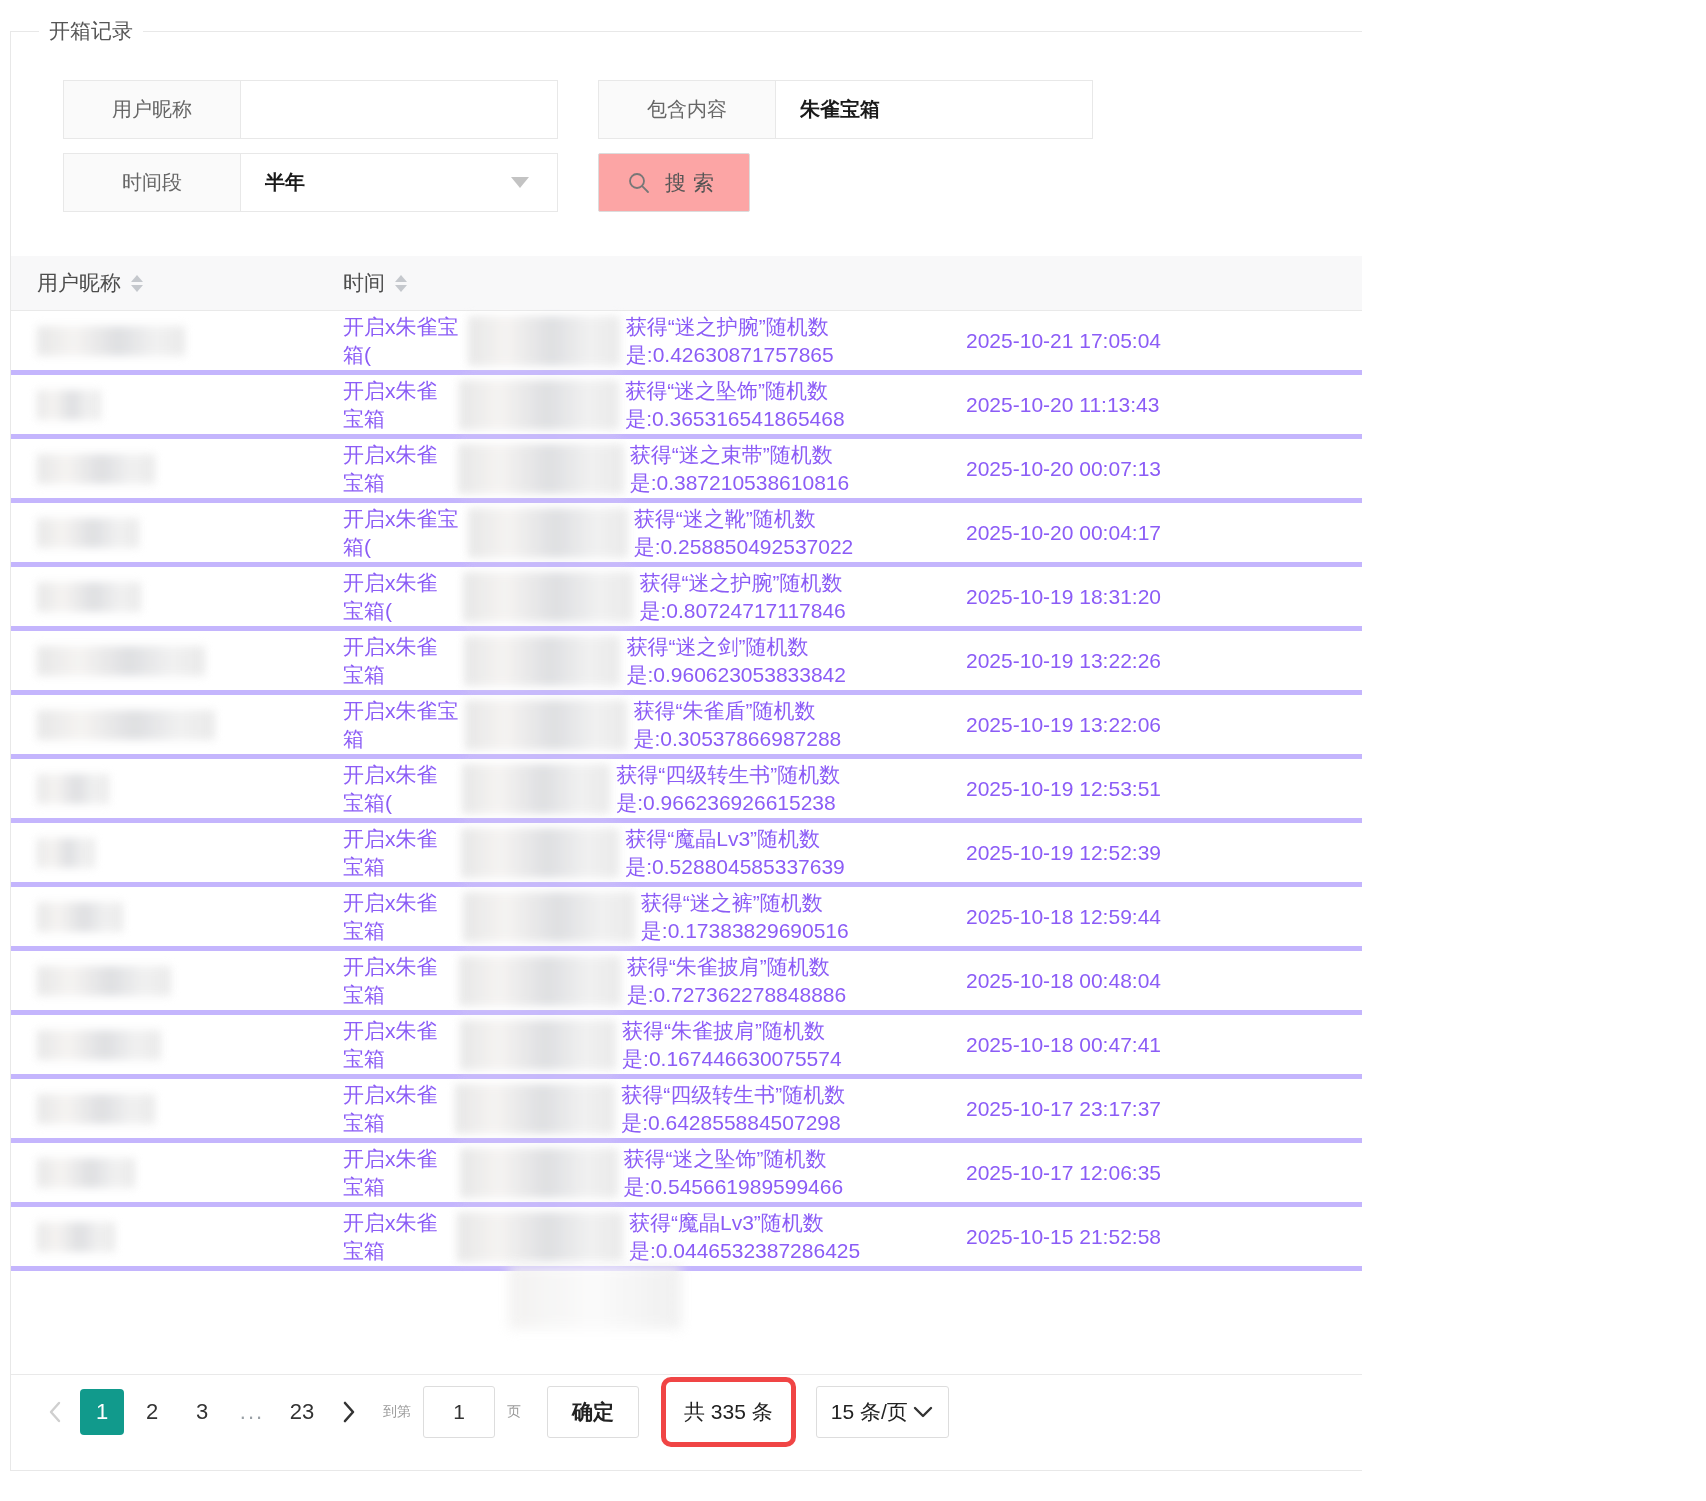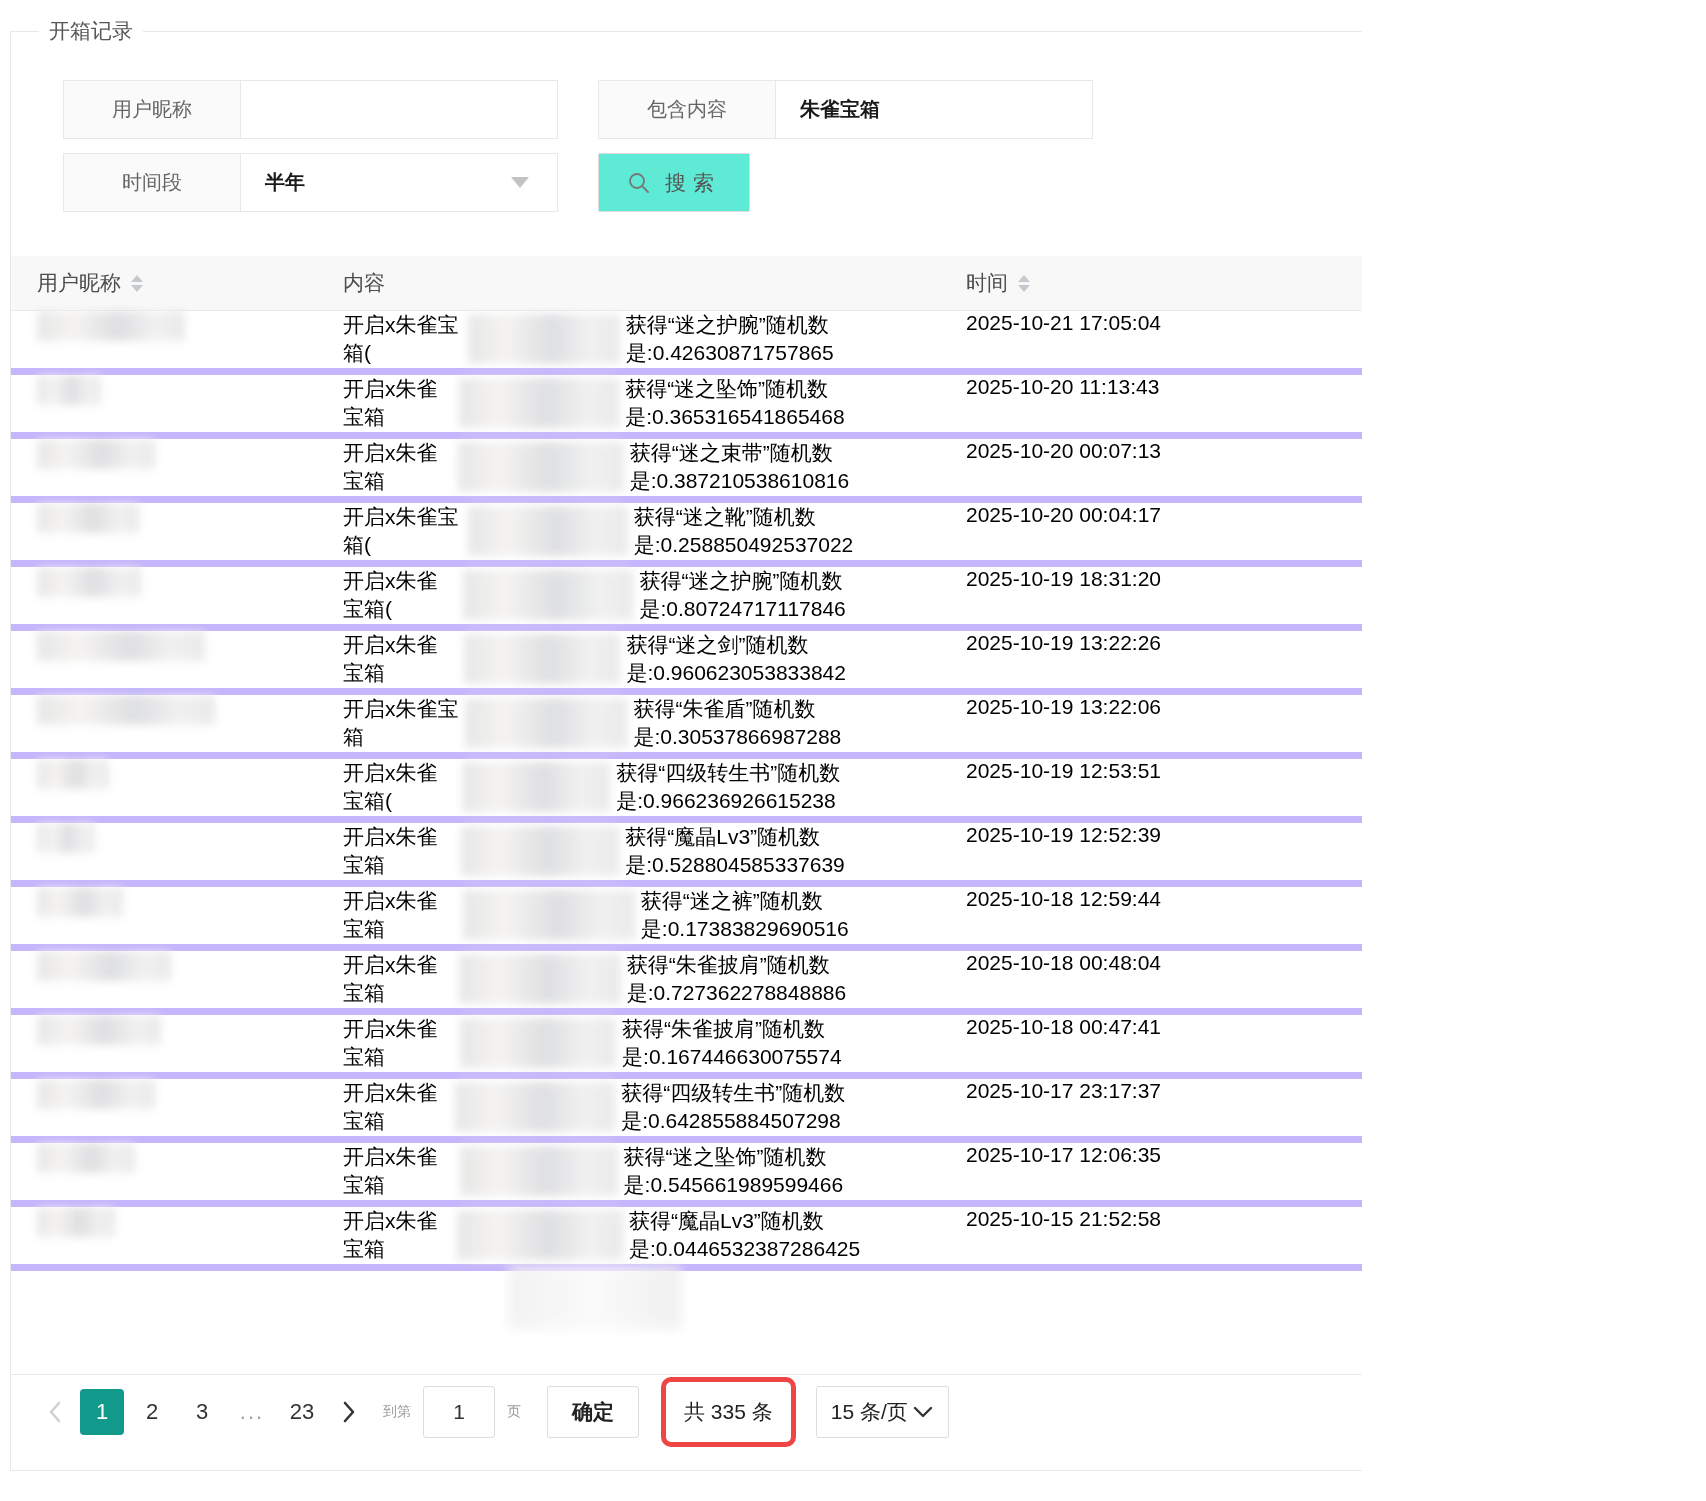--- a/index.html
+++ b/index.html
@@ -18,38 +18,38 @@
   .fgroup .flabel { width:178px; background:#fafafa; border:1px solid #e8e8e8;
     display:flex; align-items:center; justify-content:center; font-size:20px; color:#666; }
   .fgroup .fctrl { width:317px; background:#fff; border:1px solid #e8e8e8; border-left:none;
     display:flex; align-items:center; padding:0 28px 0 24px; }
   .fgroup input { border:none; outline:none; width:100%; font-size:20px; font-weight:bold;
     color:#1a1a1a; font-family:inherit; background:transparent; }
   .gap { width:40px; }
   .select-value { flex:1; font-size:20px; font-weight:bold; color:#1a1a1a; }
   .caret-down { width:0; height:0; border-left:9px solid transparent; border-right:9px solid transparent;
     border-top:11px solid #c3c3c3; }
-  .search-btn { width:152px; height:59px; border:1px solid #dcdcdc; border-radius:2px; background:#5eead4;
+  .search-btn { width:152px; height:59px; border:1px solid #dcdcdc; border-radius:2px; background:#fca5a5;
     display:flex; align-items:center; justify-content:center; gap:10px; cursor:pointer; }
   .search-btn span { font-size:21px; color:#555; letter-spacing:7px; margin-left:4px; }
 
   
   .table { margin-top:44px; }
   .thead { display:flex; align-items:center; height:55px; background:#f8f8f9;
     border-bottom:1px solid #e9e9e9; font-size:21px; color:#4d4d4d; }
   .col-nick  { width:332px; padding-left:26px; display:flex; align-items:center; gap:10px; }
   .col-content { flex:1; display:flex; align-items:center; }
   .col-time  { width:396px; display:flex; align-items:center; gap:10px; }
   .sorter { display:flex; flex-direction:column; gap:3px; }
   .sorter i { display:block; width:0; height:0; border-left:6px solid transparent; border-right:6px solid transparent; }
   .sorter .up { border-bottom:7px solid #c5c8cd; }
   .sorter .dn { border-top:7px solid #c5c8cd; }
 
-  .trow { display:flex; align-items:flex-start; height:64px; border-bottom:7px solid #c4b5fd;
-    font-size:21px; color:#000000; }
+  .trow { display:flex; align-items:center; height:64px; border-bottom:5px solid #c4b5fd;
+    font-size:21px; color:#8b5cf6; }
   .redact { background:linear-gradient(90deg,#e3e3e3,#f4f2f0 25%,#d9dadd 55%,#efefef 80%,#e6e6e6);
     filter:blur(4px); border-radius:2px; opacity:.85; }
   .nick-blob { height:30px; }
   .mid-blob { height:50px; margin:0 6px; flex:none; }
   .spacer { height:104px; border-bottom:1px solid #e9e9e9; position:relative; }
   .spacer .tail { position:absolute; left:498px; top:-6px; width:172px; height:64px;
     background:linear-gradient(90deg,#f0efee,#fafafa 50%,#ececec); filter:blur(6px); opacity:.8; }
 
   
   .pager { display:flex; align-items:center; padding:0 0 0 22px; height:74px; position:relative; }
@@ -113,23 +113,20 @@
 
   <div class="table">
     <div class="thead">
       <div class="col-nick">
         <span>用户昵称</span>
         <span class="sorter">
             <i class="up"></i>
             <i class="dn"></i>
           </span>
       </div>
-      <div class="col-content">
-        <span>内容</span>
-      </div>
       <div class="col-time">
         <span>时间</span>
         <span class="sorter">
             <i class="up"></i>
             <i class="dn"></i>
           </span>
       </div>
     </div>
     <div id="table-rows">
   <div class="trow">

